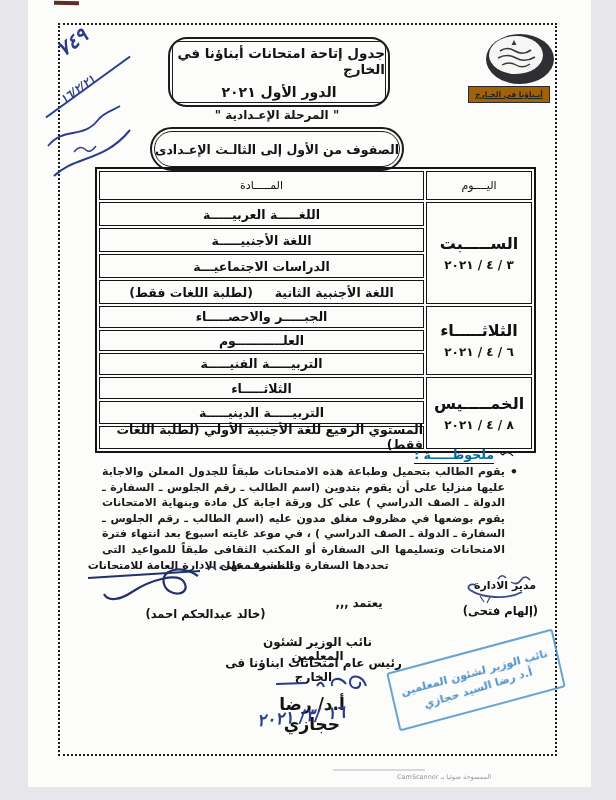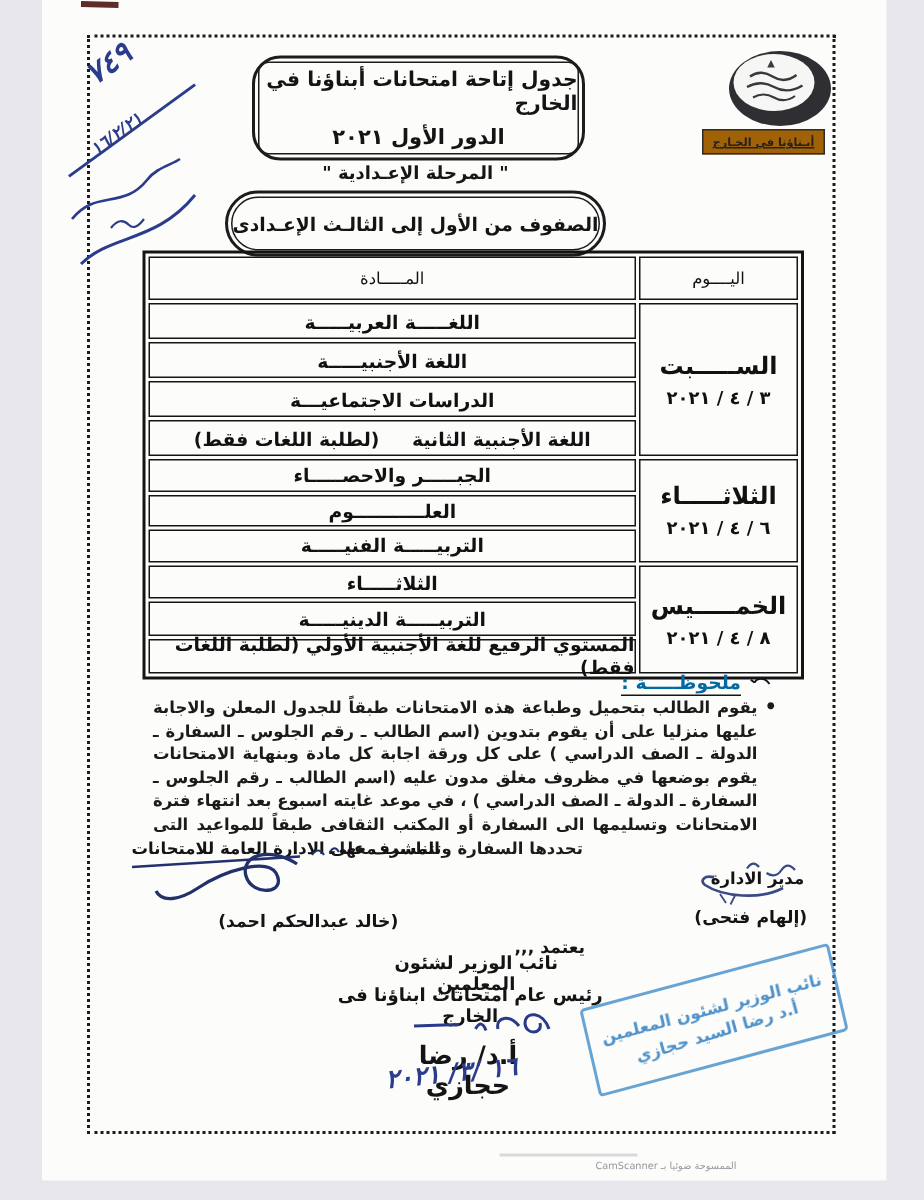--- a/index.html
+++ b/index.html
@@ -47,21 +47,21 @@
   .note-head .txt{border-bottom:1.6px solid #141414;padding-bottom:1px;}
   .note-par{left:74px;top:464px;width:416px;direction:rtl;text-align:justify;text-align-last:center;
     font-size:11px;font-weight:bold;line-height:15.6px;color:#1b1b1b;padding-right:13px;box-sizing:border-box;}
   .bullet{position:absolute;right:0;top:0;font-size:13px;}
   
   .sig-t{font-weight:bold;color:#141414;text-align:center;}
   .sup-title{left:50px;top:559px;width:225px;font-size:11px;}
   .sup-name{left:95px;top:607px;width:165px;font-size:11.5px;}
   .mgr-title{left:432px;top:579px;width:90px;font-size:11px;}
   .mgr-name{left:425px;top:604px;width:95px;font-size:11.5px;}
-  .approve{left:300px;top:624px;width:62px;font-size:11.5px;text-align:right;}
+  .approve{left:300px;top:596px;width:62px;font-size:11.5px;}
   .dep1{left:212px;top:635px;width:155px;font-size:12px;}
   .dep2{left:178px;top:656px;width:215px;font-size:12px;}
   .dep-name{left:228px;top:694px;width:112px;font-size:17px;}
   .hw-date2{left:198px;top:706px;width:150px;font-size:17px;font-weight:bold;font-style:italic;
     transform:rotate(-6deg);text-align:center;letter-spacing:2px;}
   .stamp{left:362px;top:650px;width:168px;height:56px;border:2.5px solid rgba(77,148,203,.85);
     border-radius:3px;transform:rotate(-15deg) skewX(-2deg);display:flex;flex-direction:column;
     align-items:center;justify-content:center;gap:3px;direction:rtl;}
   .stamp div{color:rgba(70,140,198,.95);font-size:11px;font-weight:bold;filter:blur(.3px);}
   

